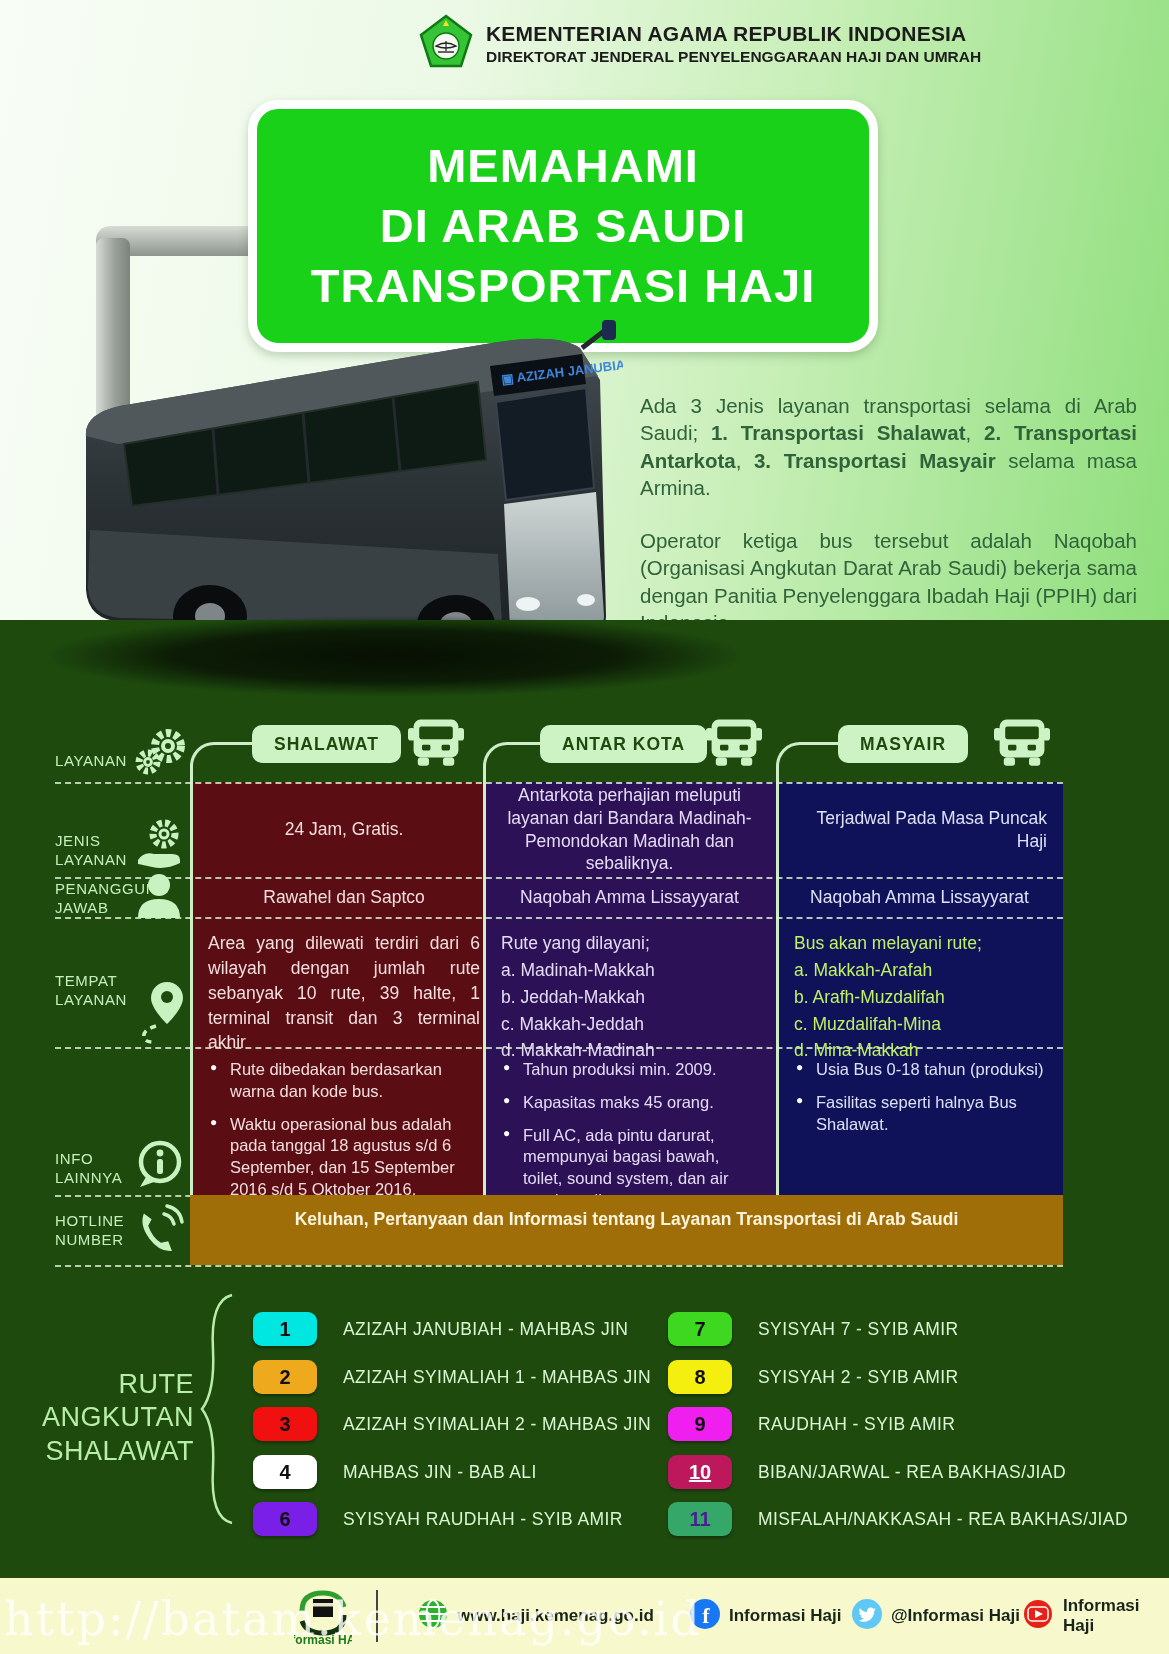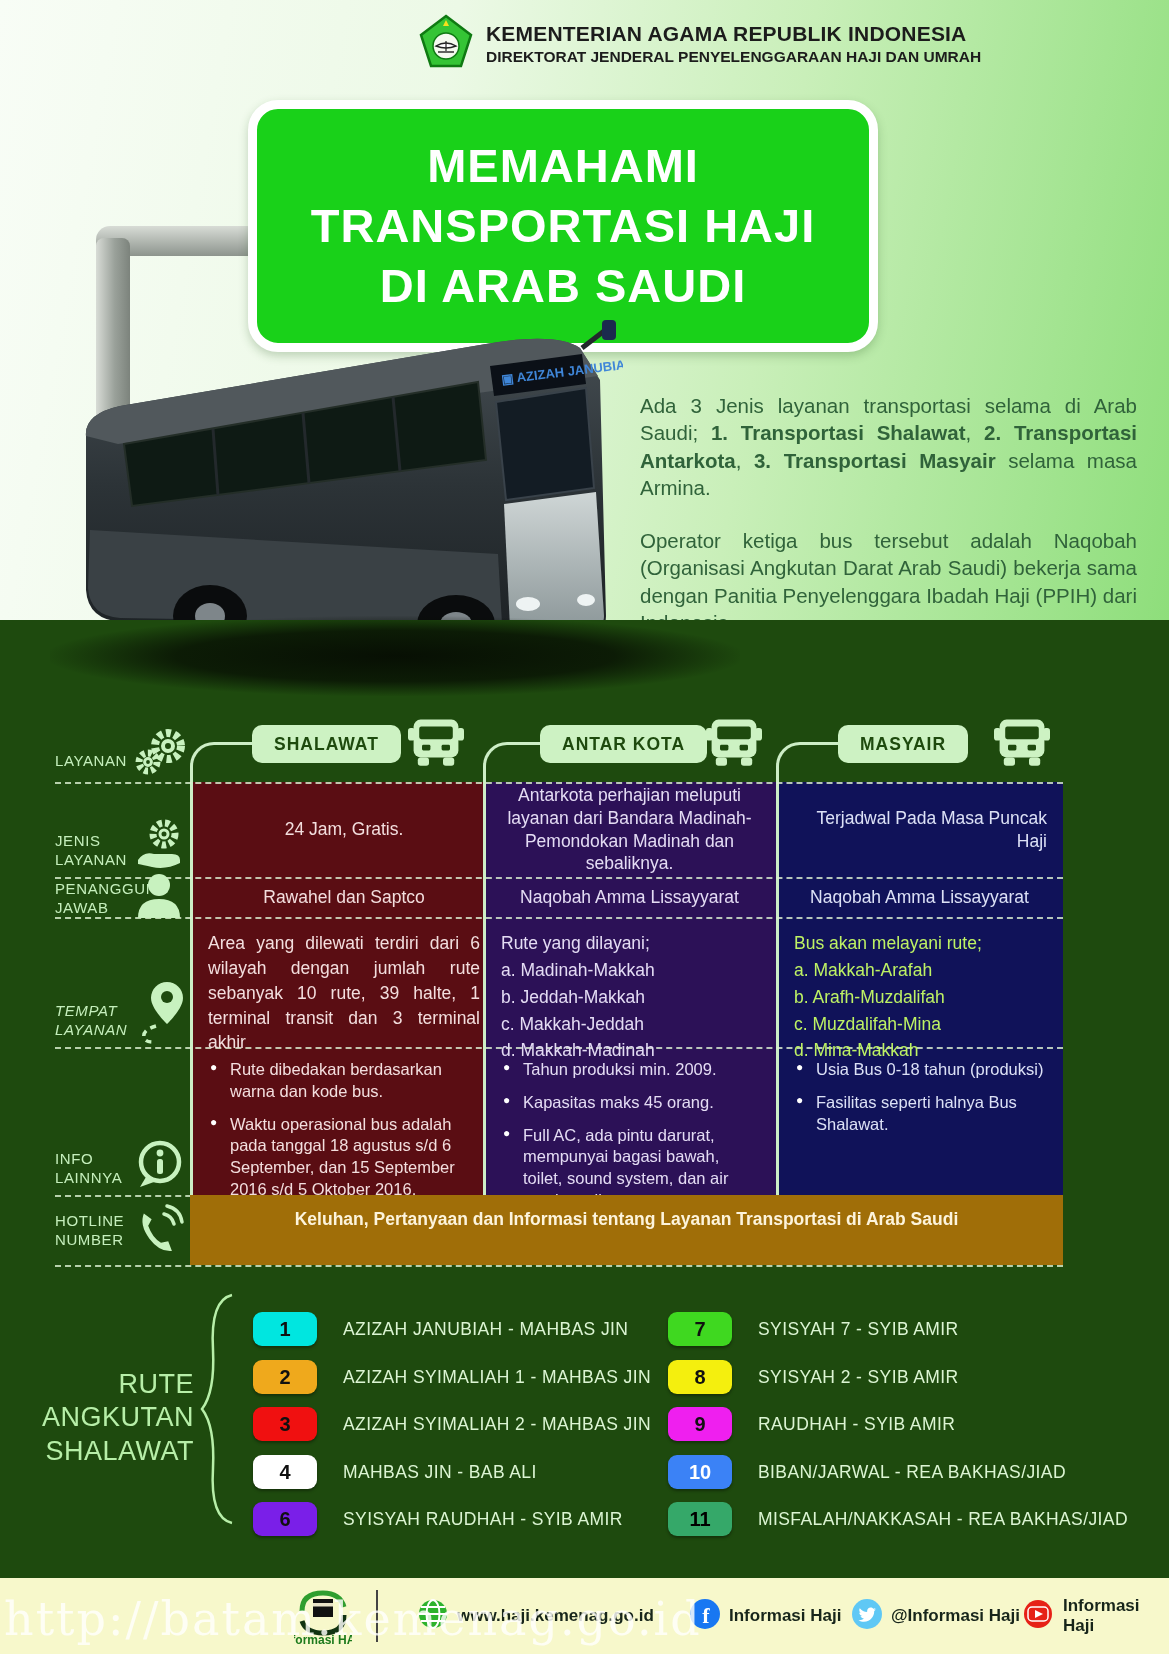--- a/index.html
+++ b/index.html
@@ -92,22 +92,22 @@
         <div class="l1">KEMENTERIAN AGAMA REPUBLIK INDONESIA</div>
         <div class="l2">DIREKTORAT JENDERAL PENYELENGGARAAN HAJI DAN UMRAH</div>
       </div>
     </div>
 
     <div class="pole-h"></div>
     <div class="pole-v"></div>
 
     <div class="title-box">
       <div class="tl">MEMAHAMI</div>
+      <div class="tl">DI ARAB SAUDI</div>
       <div class="tl">TRANSPORTASI HAJI</div>
-      <div class="tl">DI ARAB SAUDI</div>
     </div>
 
     <div class="bus-svg">
       <svg width="565" height="335" viewBox="0 0 565 335">
         <defs>
           <linearGradient id="bodyg" x1="0" y1="0" x2="0" y2="1">
             <stop offset="0" stop-color="#454d52"></stop>
               <stop offset=".5" stop-color="#2c3337"></stop>
               <stop offset="1" stop-color="#1d2225"></stop>
           </linearGradient>
@@ -232,21 +232,21 @@
   </div>
 
   <div class="gut-label" style="top:880px;">PENANGGUNG JAWAB</div>
   <div class="gut-icon" style="top:872px;">
     <svg width="50" height="46" viewBox="0 0 50 46">
       <circle cx="25" cy="13" r="11" fill="#c8f2bf"></circle>
       <path d="M4,46 Q4,27 25,27 Q46,27 46,46 Z" fill="#c8f2bf"></path>
     </svg>
   </div>
 
-  <div class="gut-label" style="top:1002px;font-style:italic;">TEMPAT LAYANAN</div>
+  <div class="gut-label" style="top:972px;">TEMPAT LAYANAN</div>
   <div class="gut-icon" style="top:980px;">
     <svg width="54" height="64" viewBox="0 0 54 64">
       <path d="M33,2 C24,2 17,9 17,18 C17,29 33,44 33,44 C33,44 49,29 49,18 C49,9 42,2 33,2 Z" fill="#c8f2bf"></path>
       <circle cx="33" cy="17" r="6" fill="#1e4a0e"></circle>
       <path d="M22,46 Q8,50 10,58 Q12,63 22,62" fill="none" stroke="#c8f2bf" stroke-width="3.5" stroke-dasharray="6 5"></path>
     </svg>
   </div>
 
   <div class="gut-label" style="top:1150px;">INFO LAINNYA</div>
   <div class="gut-icon" style="top:1138px;">
@@ -351,25 +351,25 @@
   </div>
   <div class="route-row" style="left:668px;top:1360px;">
     <div class="route-badge" style="background: rgb(244, 239, 14); color: rgb(16, 16, 16);">8</div>
     <div class="route-label">SYISYAH 2 - SYIB AMIR</div>
   </div>
   <div class="route-row" style="left:668px;top:1407px;">
     <div class="route-badge" style="background: rgb(239, 31, 239); color: rgb(16, 16, 16);">9</div>
     <div class="route-label">RAUDHAH - SYIB AMIR</div>
   </div>
   <div class="route-row" style="left:668px;top:1455px;">
-    <div class="route-badge" style="background: #3b82f6; color: rgb(255, 255, 255);">10</div>
+    <div class="route-badge" style="background: #be185d; color: rgb(255, 255, 255); text-decoration: underline;">10</div>
     <div class="route-label">BIBAN/JARWAL - REA BAKHAS/JIAD</div>
   </div>
   <div class="route-row" style="left:668px;top:1502px;">
-    <div class="route-badge" style="background: rgb(53, 168, 105); color: #000000;">11</div>
+    <div class="route-badge" style="background: rgb(53, 168, 105); color: #4c1d95;">11</div>
     <div class="route-label">MISFALAH/NAKKASAH - REA BAKHAS/JIAD</div>
   </div>
 
   <div class="footer">
     <div class="f-item" style="left:294px;">
       <svg width="58" height="62" viewBox="0 0 58 62">
         <path d="M8,26 Q8,8 29,8 Q46,8 50,22" fill="none" stroke="#2f9e2f" stroke-width="5"></path>
         <path d="M50,30 Q50,48 29,48 Q12,48 8,36" fill="none" stroke="#123312" stroke-width="5"></path>
         <rect x="19" y="14" width="20" height="18" fill="#111"></rect>
         <rect x="19" y="18" width="20" height="3.5" fill="#e8e2c8"></rect>

